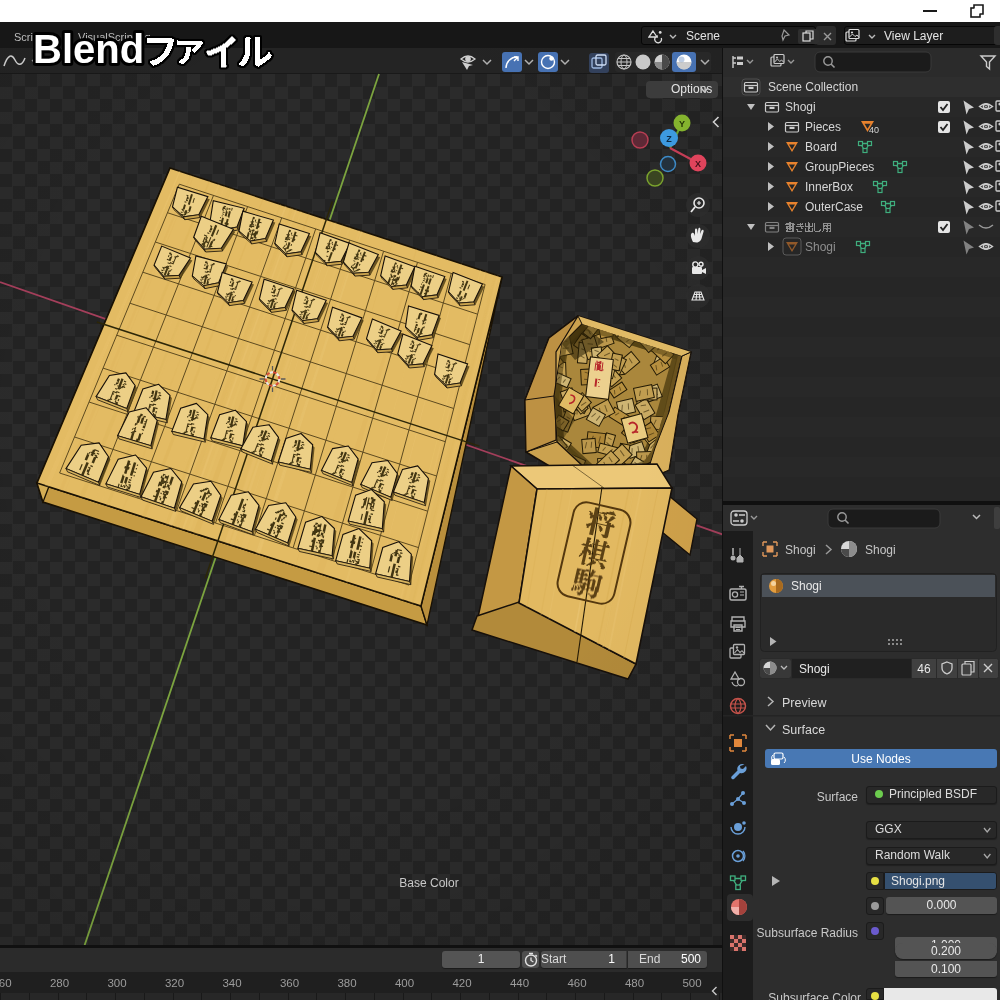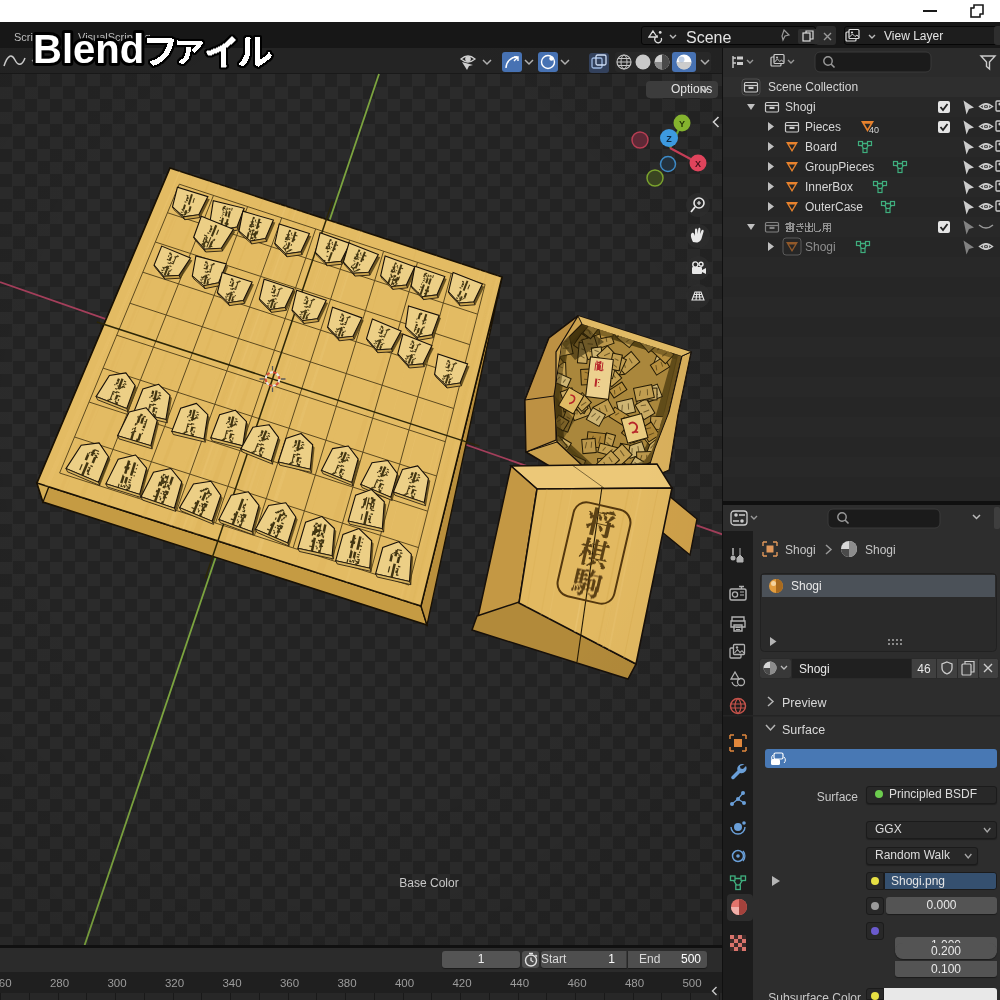--- a/index.html
+++ b/index.html
@@ -39,21 +39,21 @@
     </svg>
     <div class="abs" style="left:14px;top:31px;color:#bdbdbd;font-size:11px">Scripting</div>
     <div class="abs" style="left:78px;top:31px;color:#bdbdbd;font-size:11px">VisualScripting</div>
     <div class="abs" style="left:641px;top:26px;width:175px;height:19px;background:#1d1d1d;border:1px solid #060606;border-radius:3px"></div>
     <div class="abs" style="left:816px;top:26px;width:20px;height:19px;background:#2c2c2c;border-radius:3px"></div>
     <svg class="abs" style="left:648px;top:28px" width="32" height="16" viewBox="0 0 32 16">
       <path d="M5 3 L9 9 L1 9 Z M10 8 a3.4 3.4 0 1 0 3.2 2" fill="none" stroke="#ddd" stroke-width="1.3"></path>
       <circle cx="12.2" cy="4.4" r="1.4" fill="#ddd"></circle>
       <path d="M22 7 l3 3 3-3" fill="none" stroke="#bbb" stroke-width="1.4"></path>
     </svg>
-    <div class="abs" style="left:686px;top:29px;color:#e3e3e3;font-size:16px">Scene</div>
+    <div class="abs" style="left:686px;top:29px;color:#e3e3e3;font-size:12px">Scene</div>
     <svg class="abs" style="left:776px;top:28px" width="60" height="17" viewBox="0 0 60 17">
       <path d="M8 2 L13 7 L9 8 L7 12 L6 8 Z" fill="none" stroke="#999" stroke-width="1.2"></path>
       <rect x="22" y="1" width="21" height="15" rx="2" fill="#2e2e2e"></rect>
       <rect x="27" y="5" width="7" height="8" fill="none" stroke="#ddd" stroke-width="1.2"></rect>
       <path d="M30 5 V3 H37 V11 H34" fill="none" stroke="#ddd" stroke-width="1.2"></path>
       <path d="M48 5 l7 7 M55 5 l-7 7" stroke="#9a9a9a" stroke-width="1.4"></path>
     </svg>
     <div class="abs" style="left:844px;top:26px;width:156px;height:19px;background:#1d1d1d;border:1px solid #060606;border-radius:3px"></div>
     <svg class="abs" style="left:845px;top:28px" width="34" height="16" viewBox="0 0 34 16">
       <rect x="1" y="4" width="10" height="9" rx="1" fill="none" stroke="#ddd" stroke-width="1.2"></rect>
@@ -1184,38 +1184,40 @@
       <rect x="0" y="210" width="277" height="1.5" fill="#242424"></rect>
       <path d="M43 220 l4.5 5 4.5-5" fill="none" stroke="#b5b5b5" stroke-width="1.5"></path>
       <text x="59" y="229" fill="#d8d8d8" font-size="12.5">Surface</text>
     </svg>
     <div class="abs" style="left:765px;top:749px;width:232px;height:19px;background:#4878b4;border-radius:3px"></div>
     <svg class="abs" style="left:770px;top:751px" width="18" height="16" viewBox="0 0 18 16">
       <rect x="1" y="8" width="9" height="6" rx="1.5" fill="#fff"></rect>
       <rect x="4" y="2" width="9" height="6" rx="1.5" fill="none" stroke="#fff" stroke-width="1.2"></rect>
       <path d="M14 6 a4 4 0 0 1 0 6 M3 10 a4 4 0 0 1 0 -6" fill="none" stroke="#fff" stroke-width="1"></path>
     </svg>
+    <div class="abs" style="left:765px;top:750px;width:232px;height:18px;color:#fff;font-size:12px;text-align:center;line-height:18px">Use Nodes</div>
     <div class="lab" style="left:0;top:788px;width:858px;text-align:right">Surface</div>
     <div class="drop" style="left:866px;top:786px;width:131px;height:18px"><span style="display:inline-block;width:8px;height:8px;border-radius:50%;background:#6ccc4e;margin:0 6px 0 8px"></span>Principled BSDF</div>
     <div class="drop" style="left:866px;top:821px;width:131px;height:18px"><span style="margin-left:8px">GGX</span><svg style="position:absolute;right:4px;top:5px" width="9" height="7" viewBox="0 0 9 7">
         <path d="M1 1 l3.2 4 3.2-4" fill="none" stroke="#a8a8a8" stroke-width="1.3"></path>
       </svg></div>
-    <div class="drop" style="left:866px;top:847px;width:112px;height:18px"><span style="margin-left:8px">Random Walk</span><svg style="position:absolute;right:4px;top:5px" width="9" height="7" viewBox="0 0 9 7">
+    <div class="drop" style="left:866px;top:847px;width:131px;height:18px"><span style="margin-left:8px">Random Walk</span><svg style="position:absolute;right:4px;top:5px" width="9" height="7" viewBox="0 0 9 7">
         <path d="M1 1 l3.2 4 3.2-4" fill="none" stroke="#a8a8a8" stroke-width="1.3"></path>
       </svg></div>
     <svg class="abs" style="left:771px;top:875px" width="12" height="12" viewBox="0 0 12 12">
       <path d="M1 1 v10 l8-5 z" fill="#b5b5b5"></path>
     </svg>
     <div class="lab" style="left:0;top:874px;width:858px;text-align:center">Base Color</div>
     <div class="abs" style="left:866px;top:872px;width:18px;height:18px;background:#282828;border-radius:3px 0 0 3px;border:1px solid #1b1b1b"></div>
     <div class="abs" style="left:884px;top:872px;width:113px;height:18px;background:#35506f;border-radius:0 3px 3px 0;border:1px solid #1b1b1b;color:#e6e6e6;font-size:12px;line-height:16px"><span style="margin-left:6px">Shogi.png</span></div>
     <div class="abs" style="left:871px;top:877px;width:8px;height:8px;border-radius:50%;background:#e6df43"></div>
     <div class="abs" style="left:866px;top:897px;width:18px;height:18px;background:#282828;border-radius:3px;border:1px solid #1b1b1b"></div>
     <div class="abs" style="left:871px;top:902px;width:8px;height:8px;border-radius:50%;background:#9a9a9a"></div>
     <div class="val" style="left:886px;top:897px;width:111px;height:17px">0.000</div>
+    <div class="lab" style="left:0;top:924px;width:858px;text-align:right">Subsurface Radius</div>
     <div class="abs" style="left:866px;top:922px;width:18px;height:18px;background:#282828;border-radius:3px;border:1px solid #1b1b1b"></div>
     <div class="abs" style="left:871px;top:927px;width:8px;height:8px;border-radius:50%;background:#6a5acd"></div>
     <div class="val" style="left:895px;top:937px;width:102px;height:16px;border-radius:3px 3px 0 0">1.000</div>
     <div class="val" style="left:895px;top:943px;width:102px;height:16px;border-radius:8px">0.200</div>
     <div class="val" style="left:895px;top:961px;width:102px;height:16px;border-radius:0 0 3px 3px">0.100</div>
     <div class="lab" style="left:0;top:989px;width:861px;text-align:right">Subsurface Color</div>
     <div class="abs" style="left:866px;top:988px;width:18px;height:12px;background:#282828;border-radius:3px 0 0 0;border:1px solid #1b1b1b"></div>
     <div class="abs" style="left:871px;top:992px;width:8px;height:8px;border-radius:50%;background:#e6df43"></div>
     <div class="abs" style="left:884px;top:988px;width:113px;height:12px;background:#e8e8e8;border-radius:0 3px 0 0"></div>
     <svg class="abs" style="left:723px;top:505px" width="30" height="495" viewBox="0 0 30 495">

